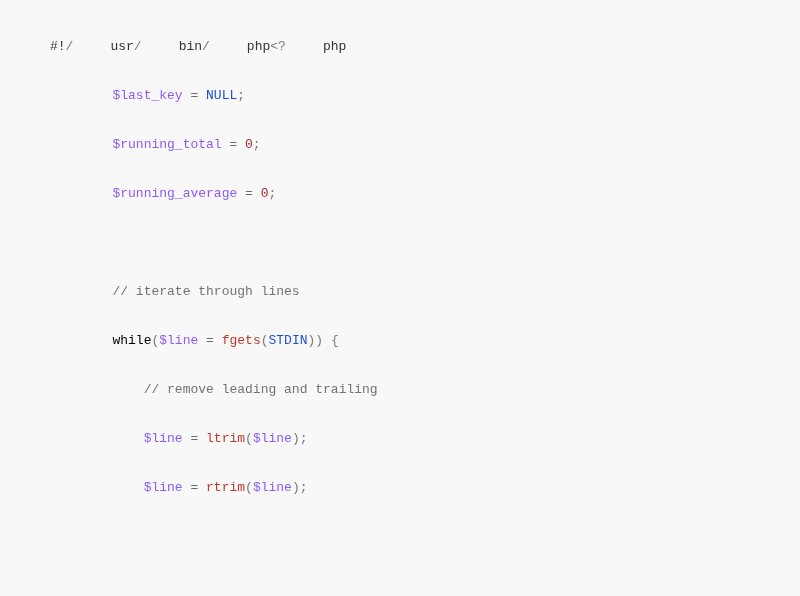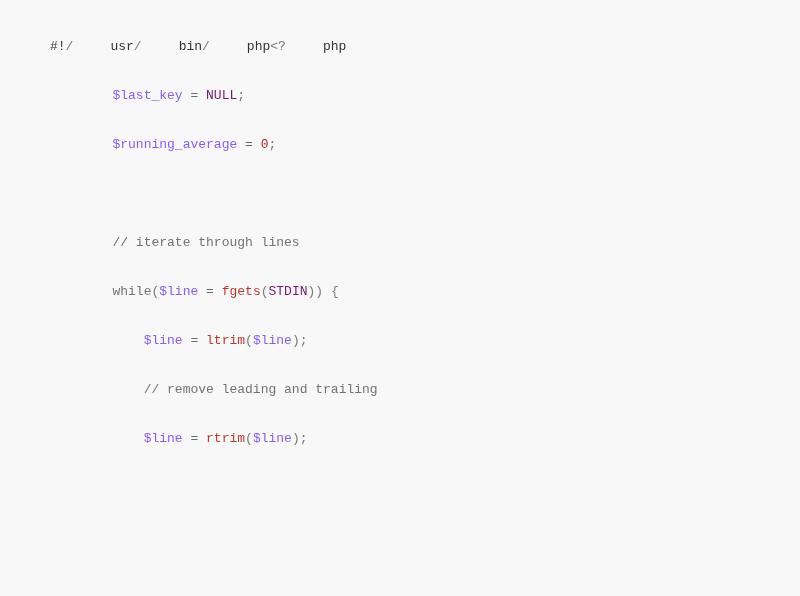--- a/index.html
+++ b/index.html
@@ -16,39 +16,40 @@
     white-space: pre;
   }
   .line {
     display: block;
   }
   
   .t-punct   { color: #7a7a7a; }   
   .t-plain   { color: #333; margin-left: 37px; }      
   .t-var     { color: #8b5cf6; }      
   .t-op      { color: #6b6b6b; }   
-  .t-null    { color: #701a75; }   
+  .t-null    { color: #1d4ed8; }   
   .t-num     { color: #a52a2a; }   
   .t-comment { color: #737373; }   
-  .t-kw      { color: #737373; }   
+  .t-kw      { color: #000000; }   
   .t-fn1     { color: #c0392b; }   
   .t-shebang { color: #333; }
 </style>
 </head>
 <body>
 
 <div class="code-container">
 <span class="line"><span class="t-shebang">#!</span><span class="t-punct">/</span><span class="t-plain">usr</span><span class="t-punct">/</span><span class="t-plain">bin</span><span class="t-punct">/</span><span class="t-plain">php</span><span class="t-punct">&lt;?</span><span class="t-plain">php</span></span>
 <span class="line"><span>        </span><span class="t-var">$last_key</span><span class="t-op"> = </span><span class="t-null">NULL</span><span class="t-punct">;</span></span>
+<span class="line"><span>        </span><span class="t-var">$running_total</span><span class="t-op"> = </span><span class="t-num">0</span><span class="t-punct">;</span></span>
 <span class="line"><span>        </span><span class="t-var">$running_average</span><span class="t-op"> = </span><span class="t-num">0</span><span class="t-punct">;</span></span>
 <span class="line"> </span>
 <span class="line"><span>        </span><span class="t-comment">// iterate through lines</span></span>
 <span class="line"><span>        </span><span class="t-kw">while</span><span class="t-punct">(</span><span class="t-var">$line</span><span class="t-op"> = </span><span class="t-fn1">fgets</span><span class="t-punct">(</span><span class="t-null">STDIN</span><span class="t-punct">)</span><span class="t-punct">)</span> <span class="t-punct">{</span></span>
+<span class="line"><span>            </span><span class="t-comment">// remove leading and trailing</span></span>
 <span class="line"><span>            </span><span class="t-var">$line</span><span class="t-op"> = </span><span class="t-fn1">ltrim</span><span class="t-punct">(</span><span class="t-var">$line</span><span class="t-punct">)</span><span class="t-punct">;</span></span>
-<span class="line"><span>            </span><span class="t-comment">// remove leading and trailing</span></span>
 <span class="line"><span>            </span><span class="t-var">$line</span><span class="t-op"> = </span><span class="t-fn1">rtrim</span><span class="t-punct">(</span><span class="t-var">$line</span><span class="t-punct">)</span><span class="t-punct">;</span></span>
 <span class="line"> </span>
 
 
 
 
 
 
 
 

